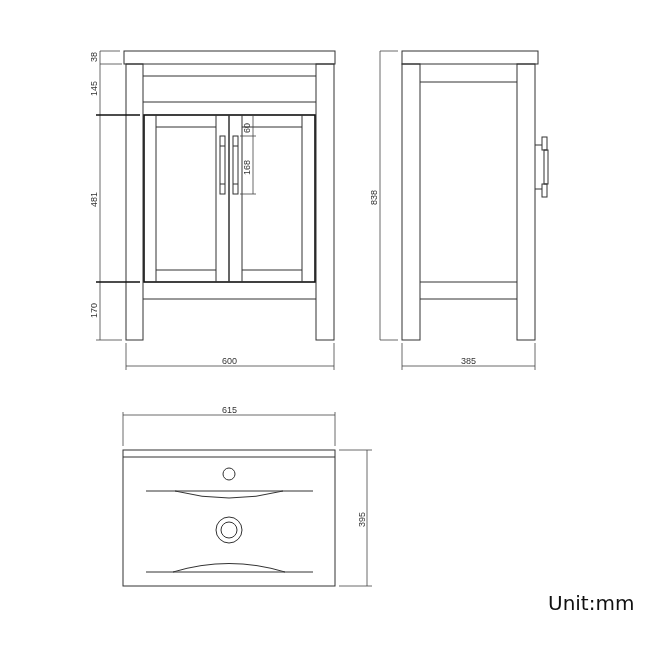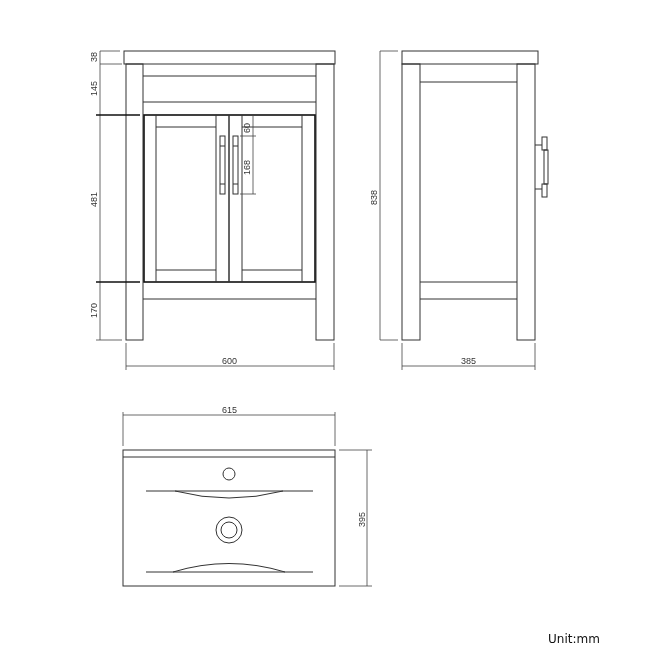--- a/index.html
+++ b/index.html
@@ -1,19 +1,19 @@
 <!DOCTYPE html>
 <html><head>
 <meta charset="utf-8">
 <style>
   html, body { margin:0; padding:0; background:#ffffff; }
   body { width:650px; height:650px; position:relative; overflow:hidden; font-family:"Liberation Sans", sans-serif; }
   svg { position:absolute; left:0; top:0; }
   .dim { font-family:"Liberation Sans", sans-serif; font-size:9px; fill:#333; }
-  .unit { position:absolute; left:548px; top:591px; font-family:"DejaVu Sans", sans-serif; font-size:12px; color:#111;margin-top:41px; }
+  .unit { position:absolute; left:548px; top:591px; font-family:"DejaVu Sans", sans-serif; font-size:20px; color:#111; }
 </style>
 </head>
 <body>
 
 <svg width="650" height="650" viewBox="0 0 650 650">
   <g fill="none" stroke="#333" stroke-width="1">
 
     <g>
 
       <rect x="124" y="51" width="211" height="13"></rect>

